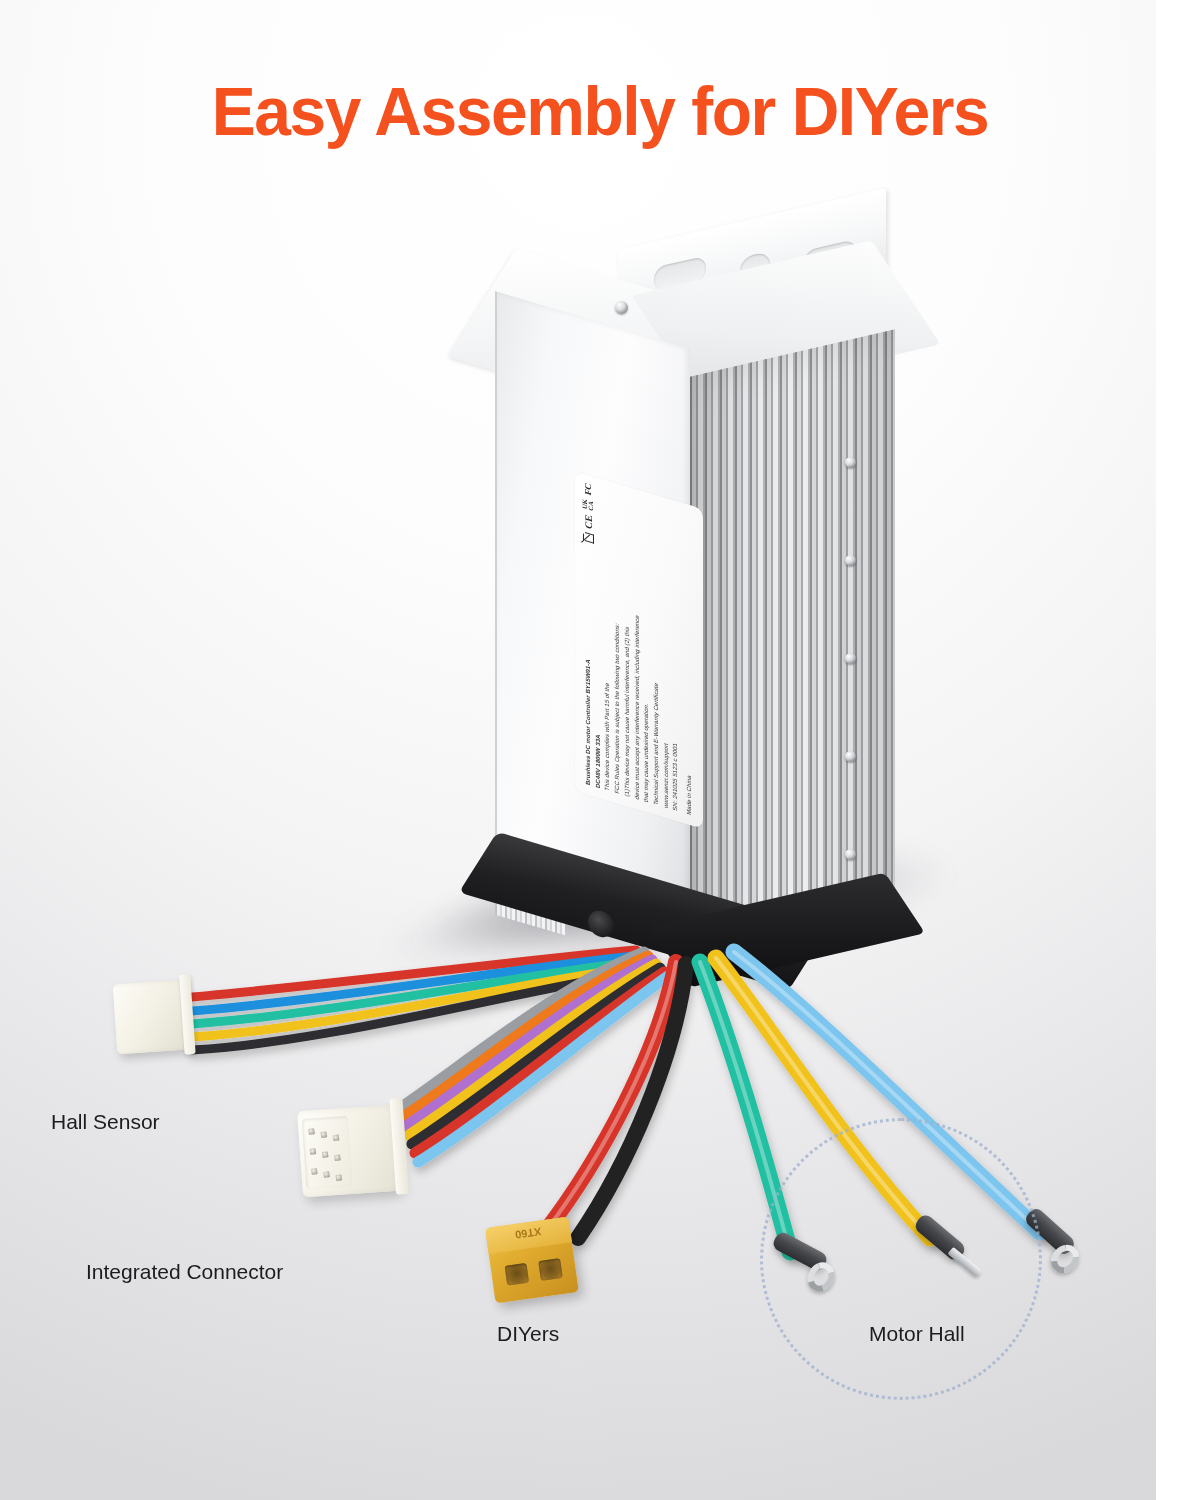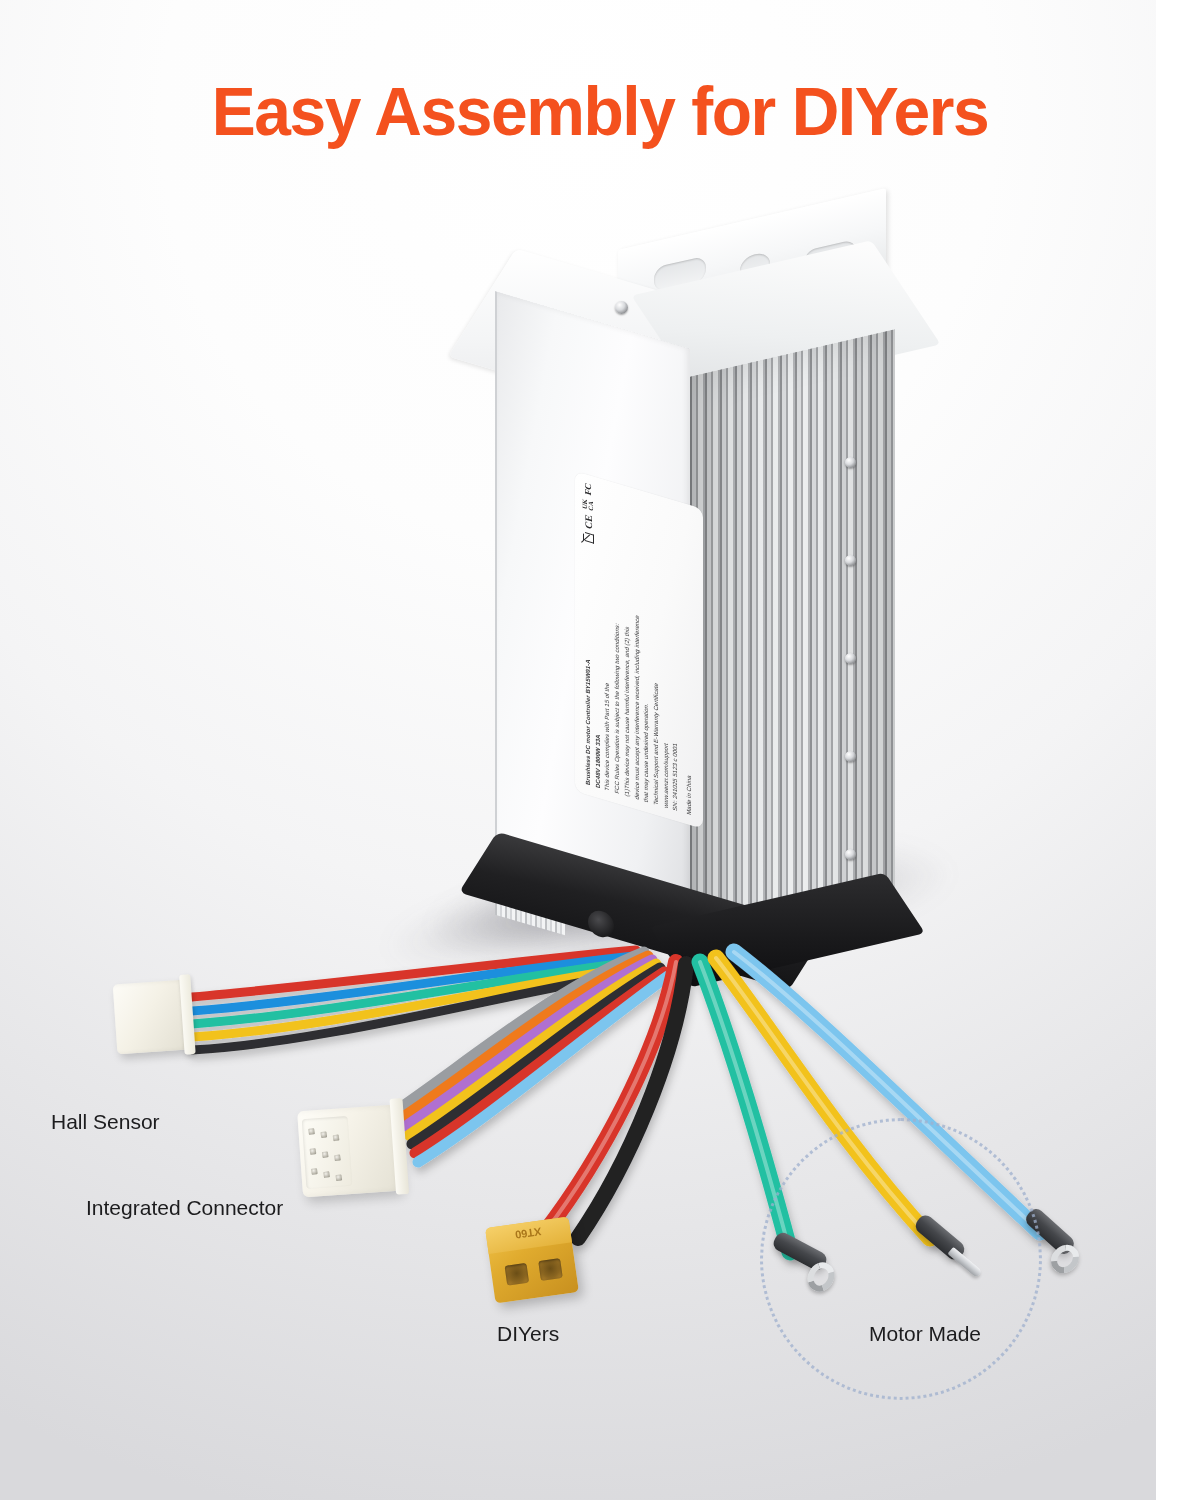--- a/index.html
+++ b/index.html
@@ -258,21 +258,21 @@
     box-shadow:1px 2px 3px rgba(0,0,0,0.2);
   }
   
   .cap{
     position:absolute;
     font-size:21px; color:#1c1c1e;
     font-family:"Liberation Sans", sans-serif;
     white-space:nowrap;
   }
   #cap-hall{ left:51px; top:1082px;margin-top:28px; }
-  #cap-int{ left:86px; top:1196px; }
+  #cap-int{ left:86px; top:1260px; }
   #cap-batt{ left:497px; top:1322px; }
   #cap-motor{ left:869px; top:1322px; }
 
   
   .dotted-circle{
     position:absolute; left:760px; top:1118px; width:282px; height:282px;
     border-radius:50%;
     border:3px dotted #9fb0ce;
     opacity:0.75;
   }
@@ -423,15 +423,15 @@
       <div class="term-heat" style="left:1022px; top:1222px; transform:rotate(42deg);"></div>
       <div class="term-ring" style="left:1052px; top:1244px; transform:rotate(42deg);"></div>
     </div>
 
     <div class="dotted-circle"></div>
   </div>
 
   <div class="cap" id="cap-hall">Hall Sensor</div>
   <div class="cap" id="cap-int">Integrated Connector</div>
   <div class="cap" id="cap-batt">DIYers</div>
-  <div class="cap" id="cap-motor">Motor Made</div>
+  <div class="cap" id="cap-motor">Motor Hall</div>
 
 </div>
 
 </body></html>

